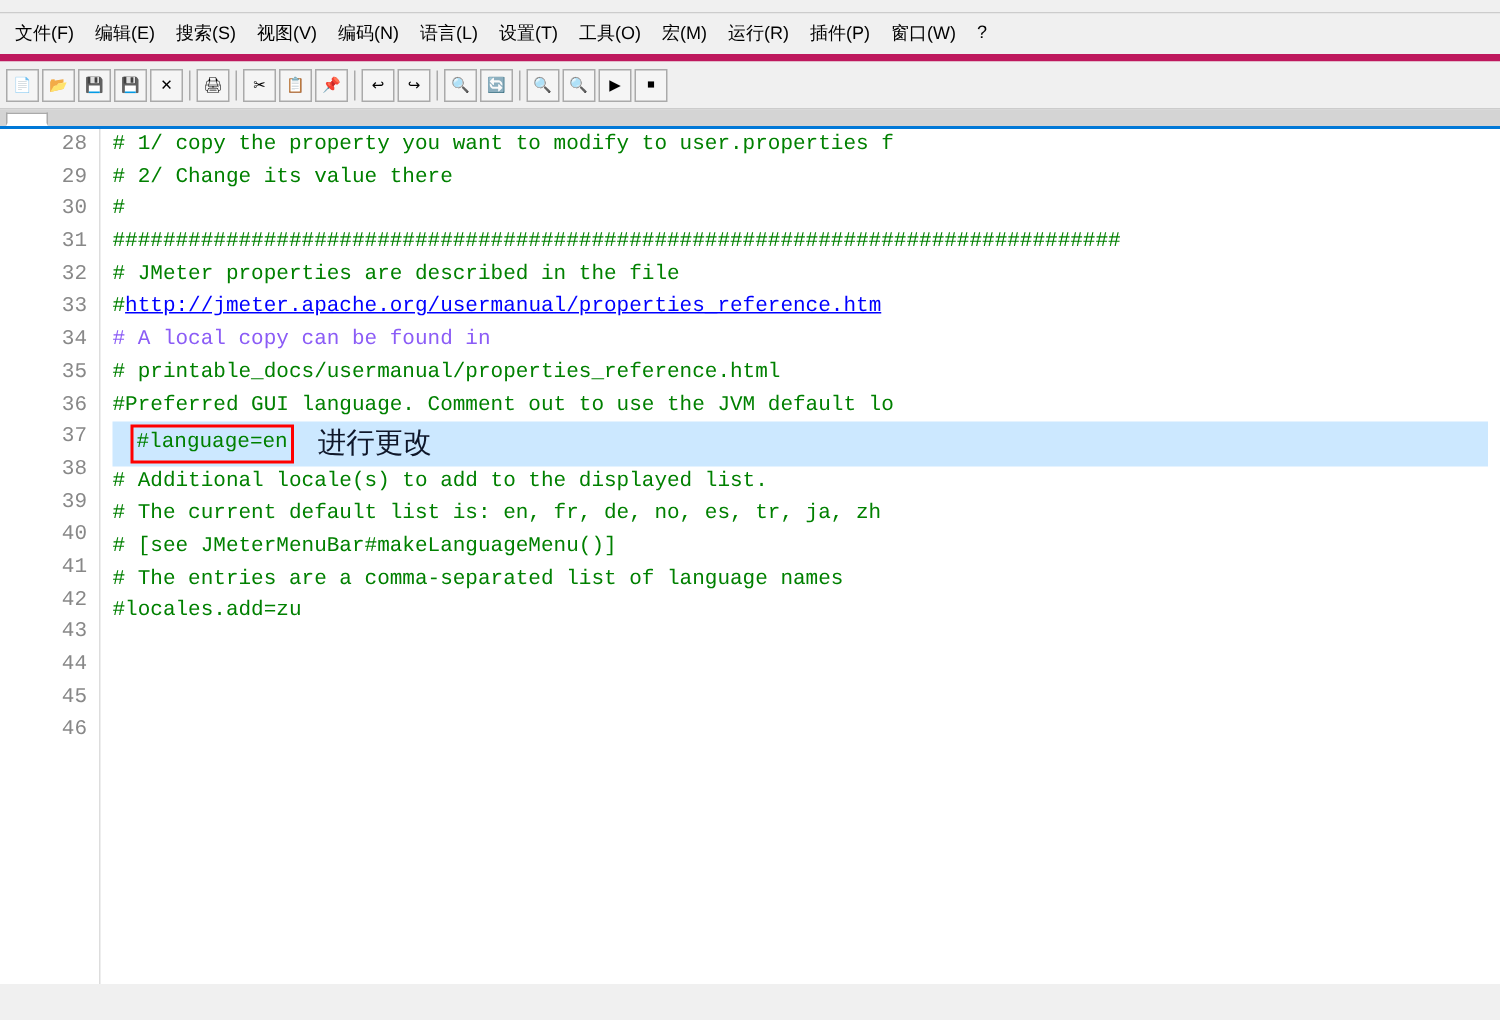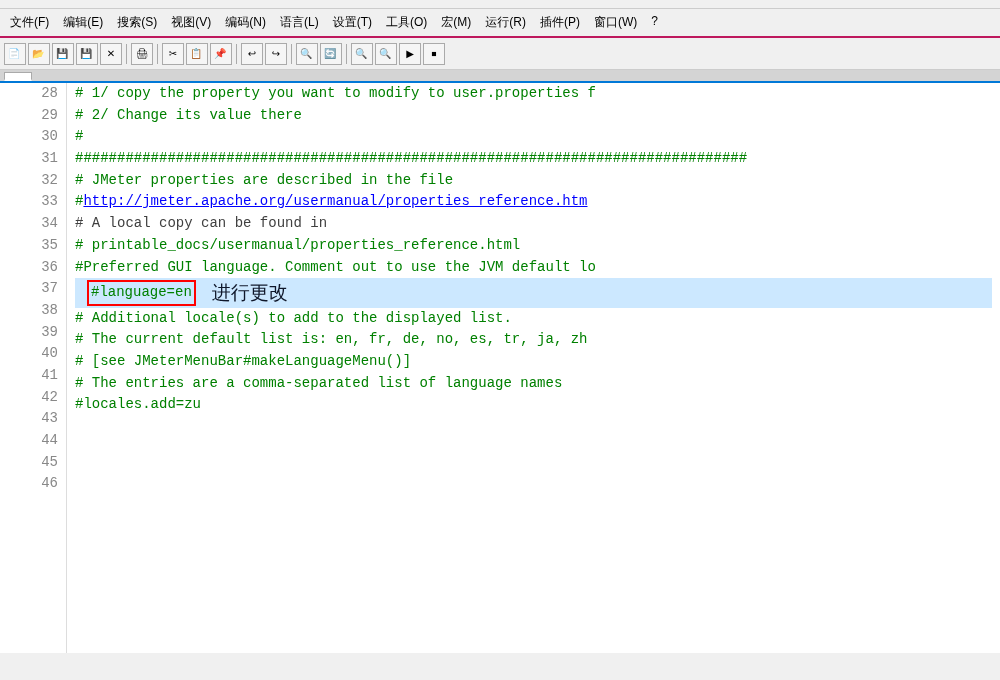--- a/index.html
+++ b/index.html
@@ -17,21 +17,21 @@
     }
 
     
     #menubar {
       background: #f0f0f0;
       padding: 3px 4px;
       font-size: 12px;
       font-family: 'Microsoft YaHei', Arial, sans-serif;
       display: flex;
       gap: 2px;
-      border-bottom: 2px solid #be185d;
+      border-bottom: 5px solid #be185d;
     }
     .menu-item {
       padding: 2px 6px;
       cursor: pointer;
       white-space: nowrap;
     }
 
     
     #toolbar {
       background: #f0f0f0;
@@ -228,21 +228,21 @@
         <span></span>
       </div>
       <div class="code-line">
         <span style="color: rgb(0, 128, 0);">  # JMeter properties are described in the file</span>
       </div>
       <div class="code-line">
         <span style="color: rgb(0, 128, 0);">  # </span>
         <span class="link">http://jmeter.apache.org/usermanual/properties_reference.htm</span>
       </div>
       <div class="code-line">
-        <span style="color: #404040;">  # A local copy can be found in</span>
+        <span style="color: #8b5cf6;">  # A local copy can be found in</span>
       </div>
       <div class="code-line">
         <span style="color: rgb(0, 128, 0); text-align: right;">  # printable_docs/usermanual/properties_reference.html</span>
       </div>
       <div class="code-line">
         <span></span>
       </div>
       <div class="code-line">
         <span style="color: rgb(0, 128, 0);">  #Preferred GUI language. Comment out to use the JVM default lo</span>
       </div>

